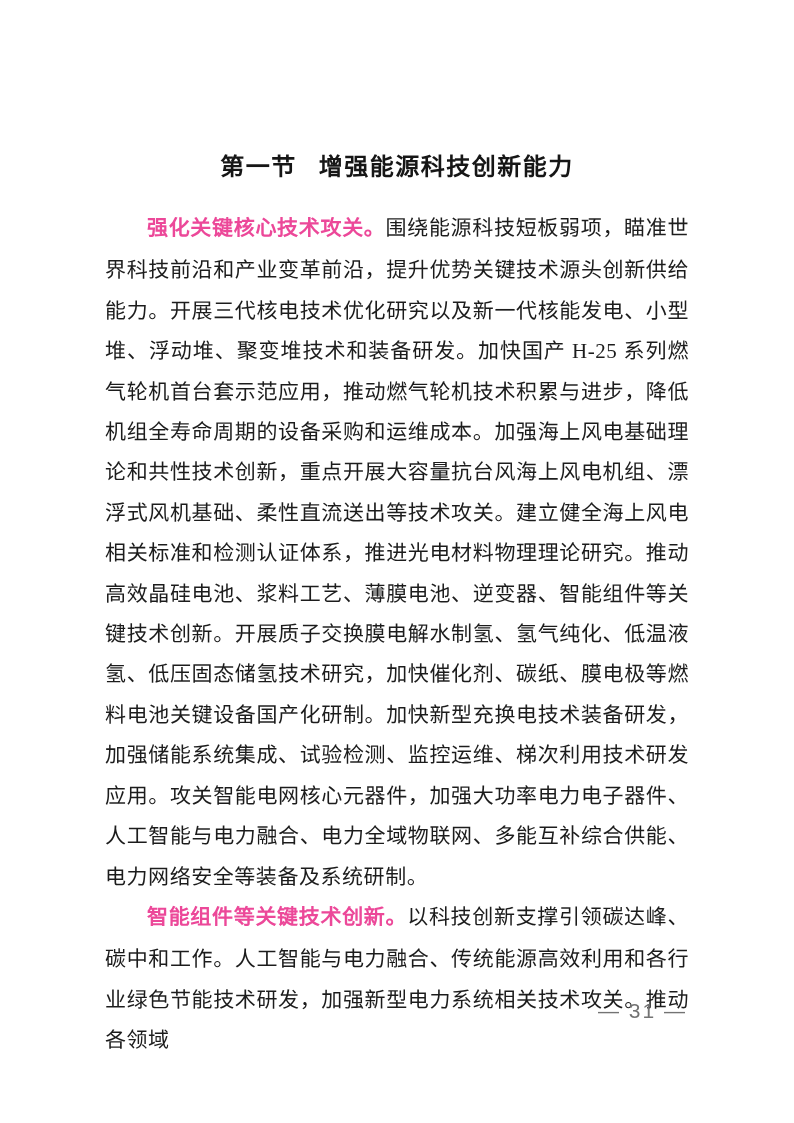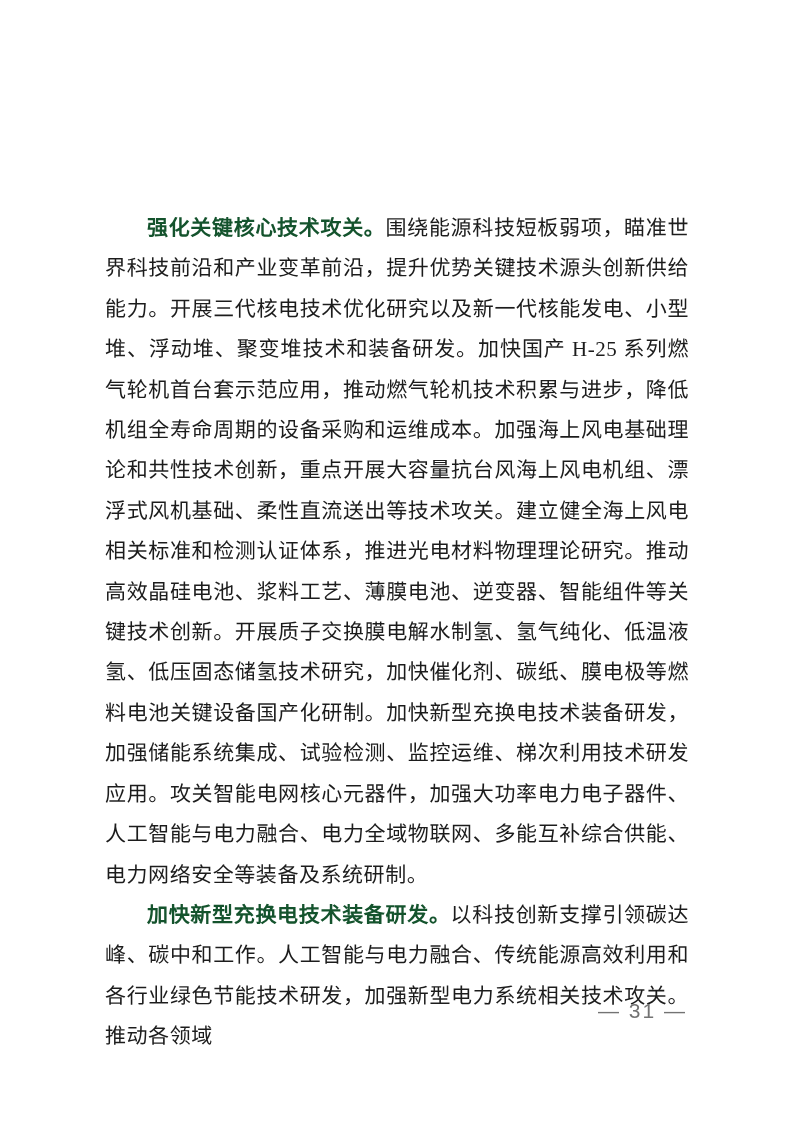--- a/index.html
+++ b/index.html
@@ -44,44 +44,45 @@
     letter-spacing: 0.55px;
     text-align: justify;
     text-justify: inter-ideograph;
     color: #1c1c1c;
   }
   .para {
     margin: 0;
     text-indent: 2em;
   }
   .para .lead {
-    font-family: Liberation Sans, sans-serif;
+    font-family: Liberation Mono, monospace;
     font-weight: 700;
-    color: #14532d;
+    color: #ec4899;
   }
   .page-number {
     position: absolute;
     top: 999px;
     right: 107px;
     font-family: Liberation Sans, sans-serif;
     font-size: 21px;
     letter-spacing: 2px;
     color: #737373;
     white-space: pre;
   }
 </style>
 </head>
 <body>
 
 <div class="page">
 
+  <h1 class="section-title"><span>第一节</span><span class="title-gap"></span><span>增强能源科技创新能力</span></h1>
 
   <div class="body-text">
 
     <p class="para"><span class="lead">强化关键核心技术攻关。</span><span>围绕能源科技短板弱项，瞄准世界科技前沿和产业变革前沿，提升优势关键技术源头创新供给能力。开展三代核电技术优化研究以及新一代核能发电、小型堆、浮动堆、聚变堆技术和装备研发。加快国产 H-25 系列燃气轮机首台套示范应用，推动燃气轮机技术积累与进步，降低机组全寿命周期的设备采购和运维成本。加强海上风电基础理论和共性技术创新，重点开展大容量抗台风海上风电机组、漂浮式风机基础、柔性直流送出等技术攻关。建立健全海上风电相关标准和检测认证体系，推进光电材料物理理论研究。推动高效晶硅电池、浆料工艺、薄膜电池、逆变器、智能组件等关键技术创新。开展质子交换膜电解水制氢、氢气纯化、低温液氢、低压固态储氢技术研究，加快催化剂、碳纸、膜电极等燃料电池关键设备国产化研制。加快新型充换电技术装备研发，加强储能系统集成、试验检测、监控运维、梯次利用技术研发应用。攻关智能电网核心元器件，加强大功率电力电子器件、人工智能与电力融合、电力全域物联网、多能互补综合供能、电力网络安全等装备及系统研制。</span></p>
 
-    <p class="para"><span class="lead">加快新型充换电技术装备研发。</span><span>以科技创新支撑引领碳达峰、碳中和工作。人工智能与电力融合、传统能源高效利用和各行业绿色节能技术研发，加强新型电力系统相关技术攻关。推动各领域</span></p>
+    <p class="para"><span class="lead">智能组件等关键技术创新。</span><span>以科技创新支撑引领碳达峰、碳中和工作。人工智能与电力融合、传统能源高效利用和各行业绿色节能技术研发，加强新型电力系统相关技术攻关。推动各领域</span></p>
 
   </div>
 
   <div class="page-number">— 31 —</div>
 
 </div>
 
 </body></html>

